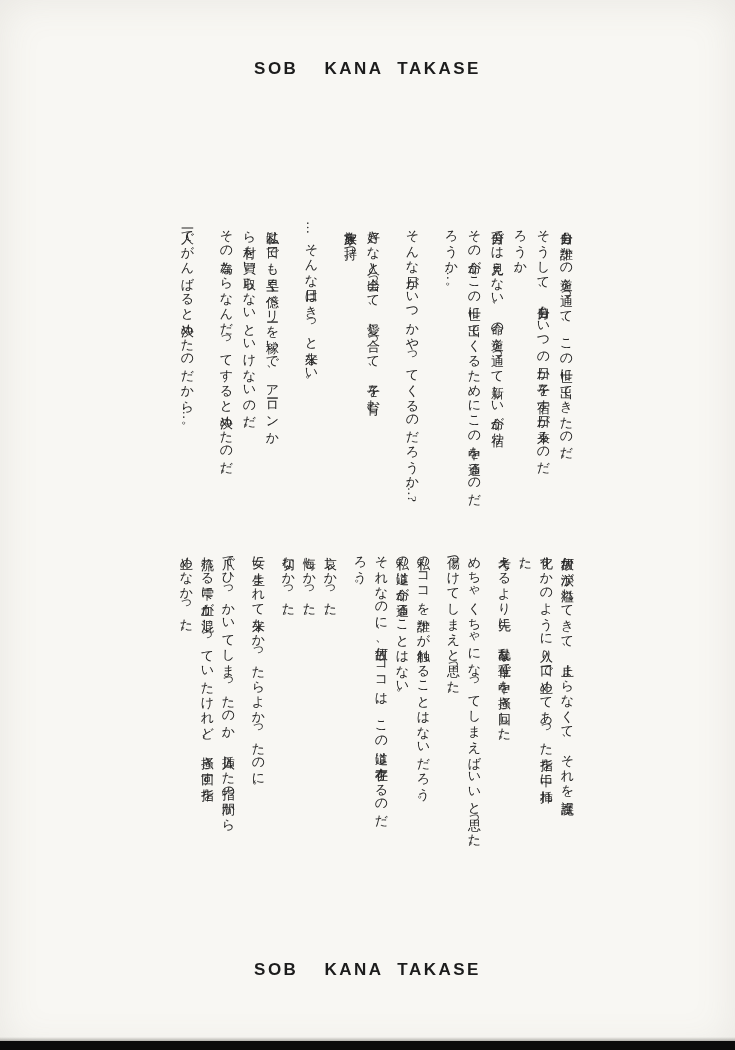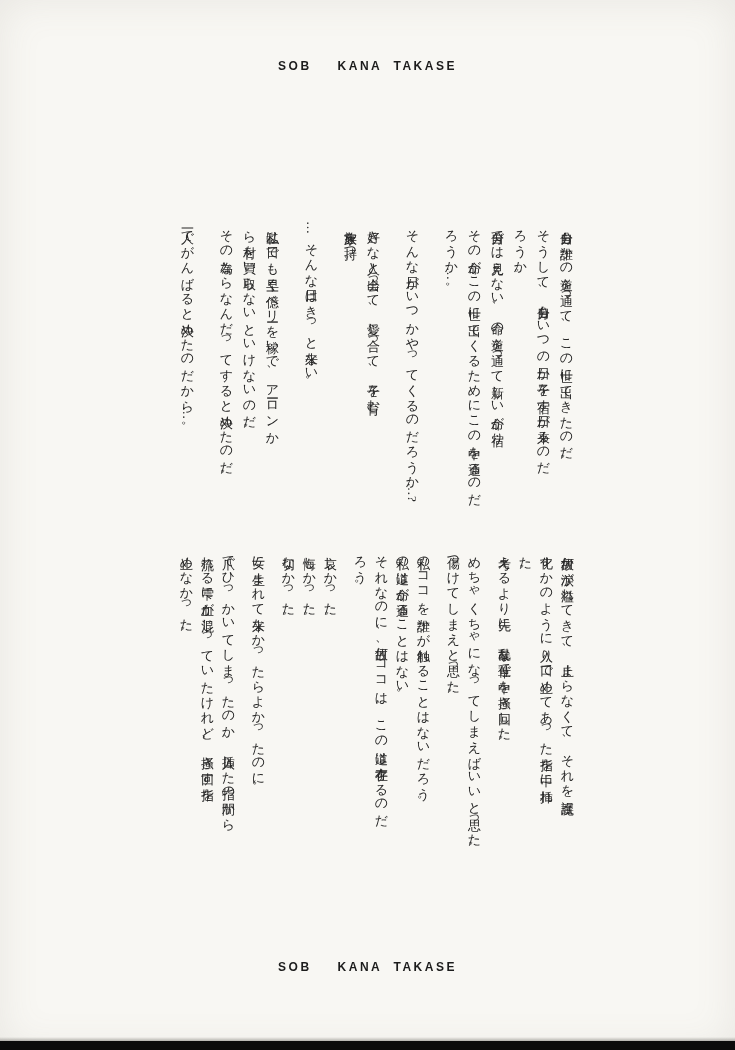--- a/index.html
+++ b/index.html
@@ -22,21 +22,21 @@
   .running-title {
     position: absolute;
     left: 0;
     width: 100%;
     display: flex;
     justify-content: center;
     align-items: baseline;
     gap: 26px;
     font-family: "Liberation Sans", sans-serif;
     font-weight: bold;
-    font-size: 12px;
+    font-size: 17px;
     letter-spacing: 2.5px;
     color: #1c1c1c;
   }
   .running-title.top { top: 59px; }
   .running-title.bottom { top: 960px; }
   .running-title .word-group { white-space: pre; }
 
   .vblock {
     position: absolute;
     right: 157px;

